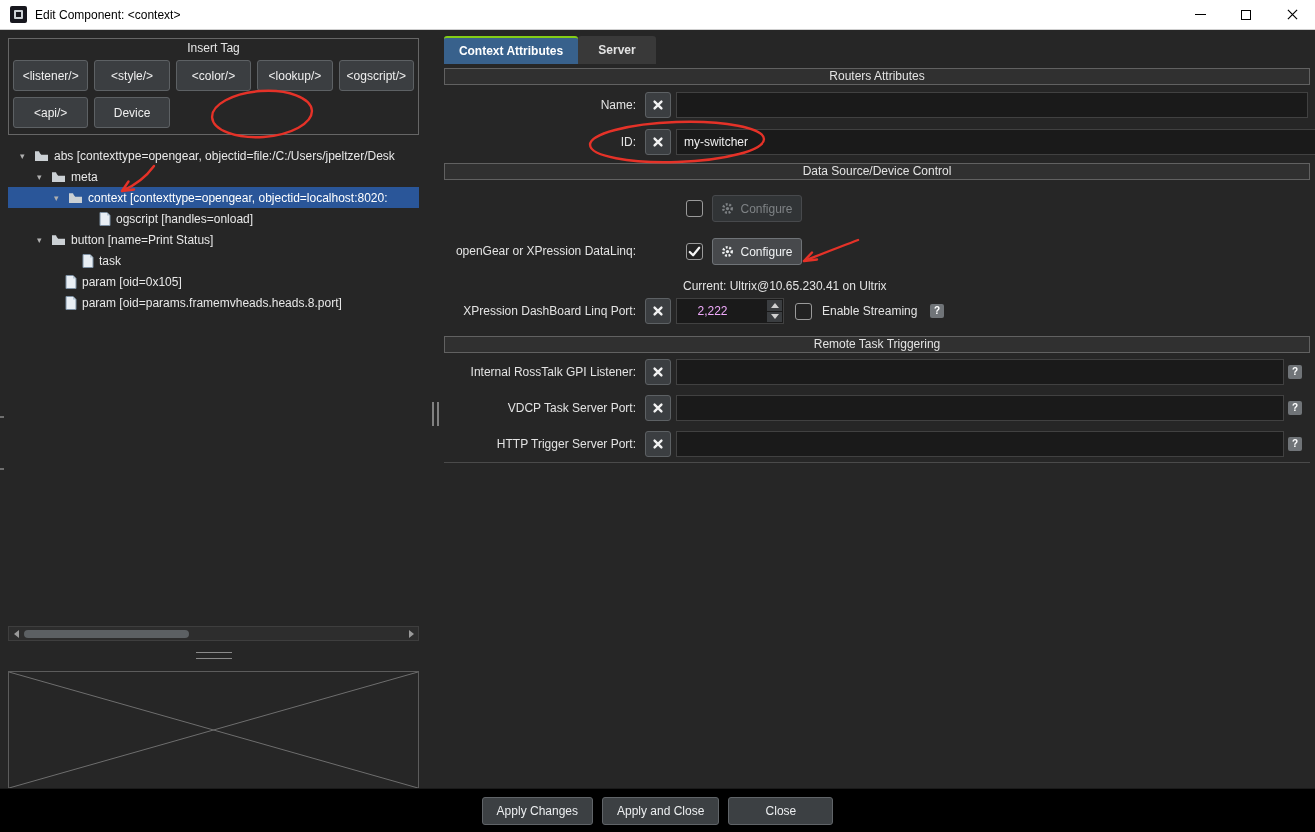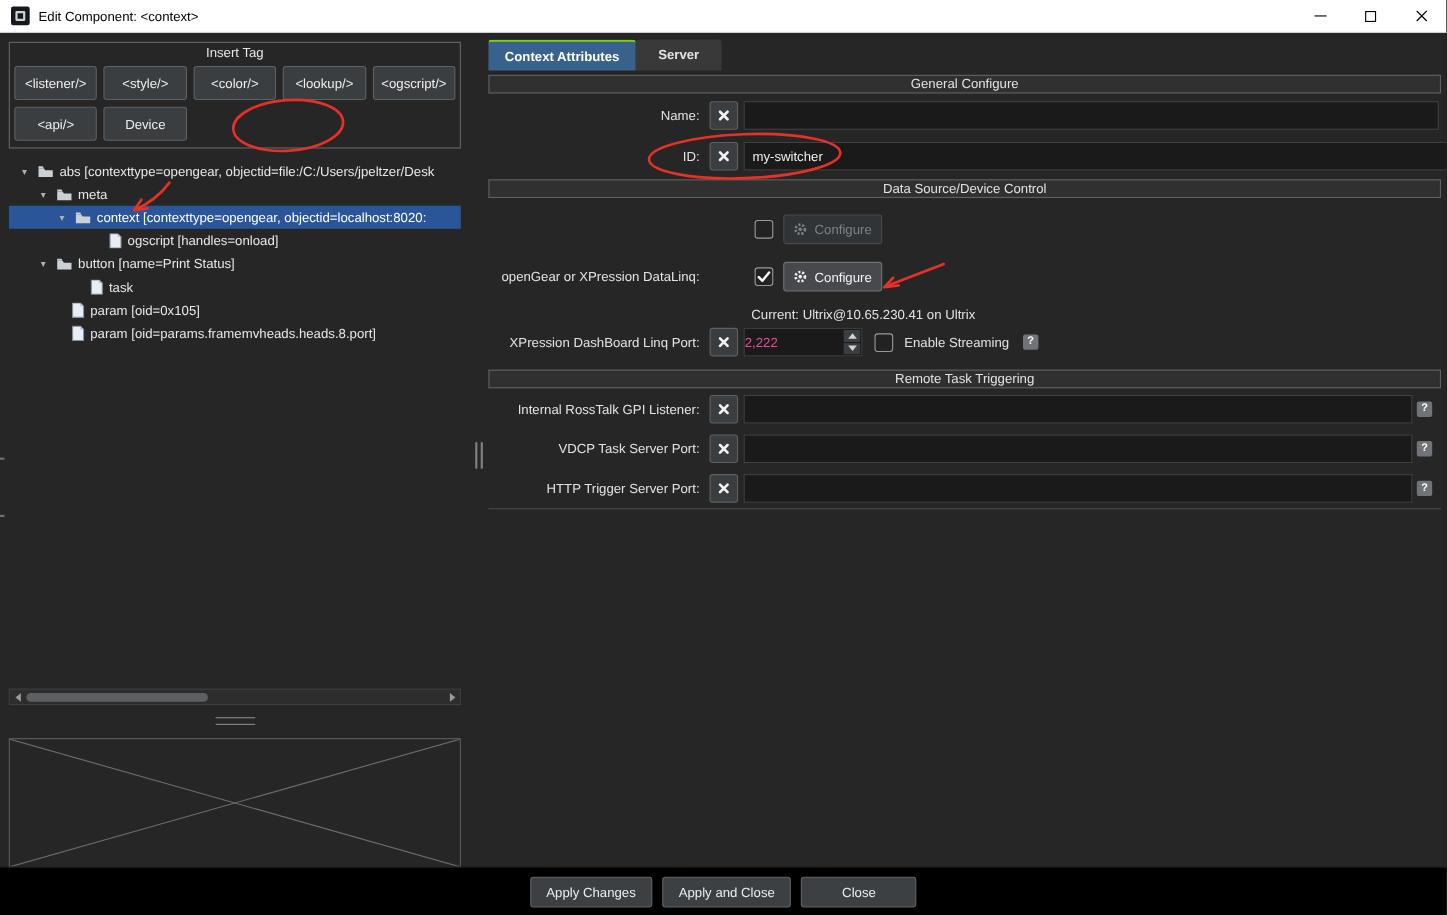--- a/index.html
+++ b/index.html
@@ -65,21 +65,21 @@
   .checkbox { position:absolute; width:17px; height:17px; background:#222; border:1px solid #9a9a9a;
               border-radius:3px; display:flex; align-items:center; justify-content:center; }
   .config-btn { position:absolute; left:712px; width:90px; height:27px; border-radius:3px; display:flex;
                 align-items:center; justify-content:center; gap:6px; font-size:12px; }
   .config-btn.disabled { background:#313436; border:1px solid #47494c; color:#7e8285; }
   .config-btn.enabled  { background:#47494c; border:1px solid #6f7377; color:#f0f2f3; }
   .plain-text { position:absolute; color:#e3e3e3; }
 
   .spinner { position:absolute; left:676px; top:298px; width:108px; height:26px; background:#1a1a1a;
              border:1px solid #414141; display:flex; }
-  .spin-value { flex:1; text-align:left; line-height:24px; padding-right:18px; color:#ec4899; }
+  .spin-value { flex:1; text-align:center; line-height:24px; padding-right:18px; color:#f0abfc; }
   .spin-btns { width:17px; display:flex; flex-direction:column; gap:1px; padding:1px; }
   .spin-b { flex:1; background:#3b3e41; display:flex; align-items:center; justify-content:center; }
   .tri-up { width:0; height:0; border-left:4px solid transparent; border-right:4px solid transparent; border-bottom:5px solid #d0d0d0; }
   .tri-down { width:0; height:0; border-left:4px solid transparent; border-right:4px solid transparent; border-top:5px solid #d0d0d0; }
 
   .help-badge { position:absolute; width:14px; height:14px; background:#707478; border-radius:2px; color:#fff;
                 font-size:10px; font-weight:bold; text-align:center; line-height:14px; }
 
   
   .footer { position:absolute; left:0; top:788px; width:100%; height:44px; background:#000000;
@@ -206,21 +206,21 @@
     </svg>
   </div>
   <div class="v-splitter">
     <div class="v-handle"></div>
   </div>
   <div class="dock-handle"></div>
 
   <div class="tab selected">Context Attributes</div>
   <div class="tab unselected">Server</div>
 
-  <div class="section-header" style="top:68px">General Configure</div>
+  <div class="section-header" style="top:68px">Routers Attributes</div>
 
   <div class="form-label" style="top:92px">Name:</div>
   <div class="x-btn" style="top:92px">
     <svg width="12" height="12" viewBox="0 0 14 14">
         <path d="M3 3 L11 11 M11 3 L3 11" stroke="#f2f2f2" stroke-width="2.8" stroke-linecap="round"></path>
       </svg>
   </div>
   <div class="text-field" style="top:92px; width:632px"></div>
 
   <div class="form-label" style="top:129px">ID:</div>

